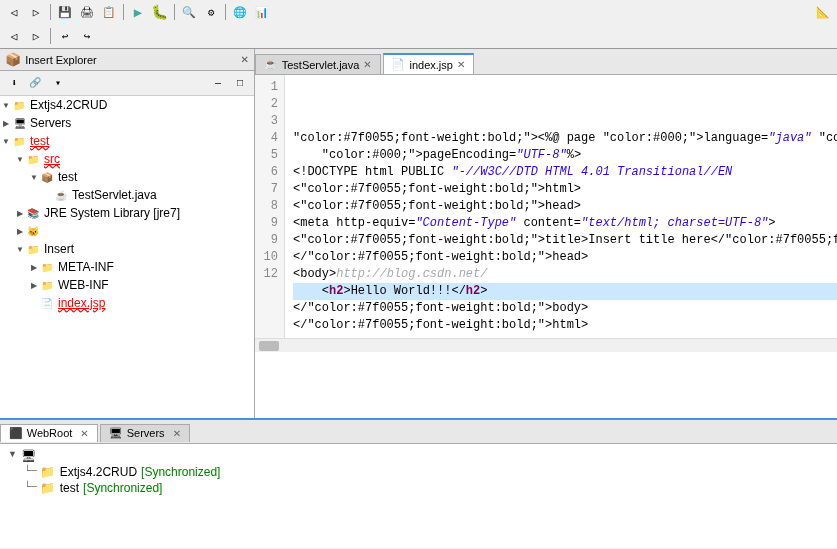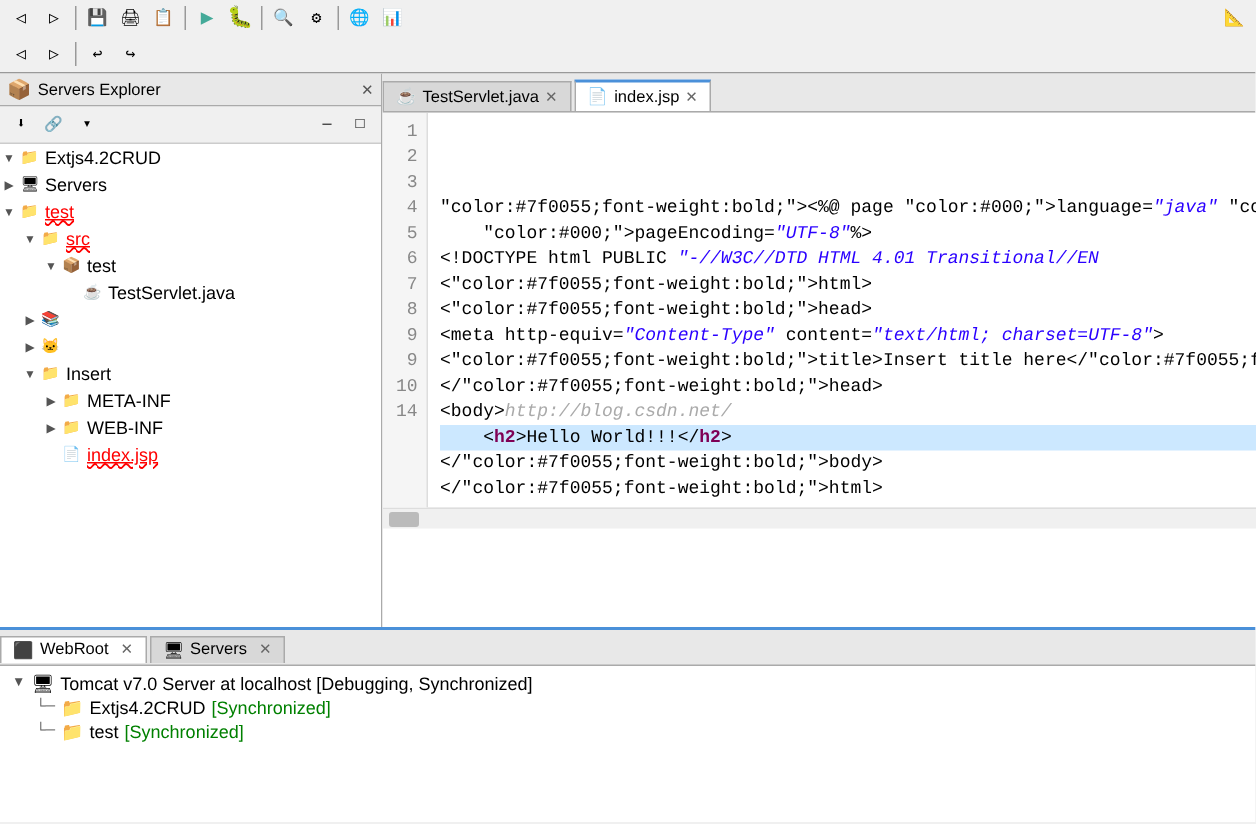--- a/index.html
+++ b/index.html
@@ -299,21 +299,21 @@
     <div class="toolbar-btn">↪</div>
   </div>
 </div>
 
 <div class="main-layout">
   <div class="middle-section">
 
     <div class="sidebar">
       <div class="sidebar-header">
         <span style="font-size:13px;">📦</span>
-        <span>Servers Explorer</span>
+        <span>Insert Explorer</span>
         <span style="flex:1"></span>
         <span class="sidebar-close-icon">✕</span>
       </div>
       <div class="sidebar-toolbar">
         <div class="toolbar-btn" style="font-size:10px;">⬇</div>
         <div class="toolbar-btn" style="font-size:10px;">🔗</div>
         <div class="toolbar-btn" style="font-size:10px;">▾</div>
         <div style="flex:1"></div>
         <div class="toolbar-btn" style="font-size:10px;">—</div>
         <div class="toolbar-btn" style="font-size:10px;">□</div>
@@ -357,20 +357,21 @@
             <span class="tree-indent" style="display:inline-block;width:14px;"></span>
             <span class="tree-indent" style="display:inline-block;width:14px;"></span>
             <span class="tree-toggle" style="width:12px;display:inline-block;"></span>
             <span class="item-icon">☕</span>
             <span class="item-label">TestServlet.java</span>
           </div>
           <div class="tree-item">
             <span class="tree-indent" style="display:inline-block;width:14px;"></span>
             <span class="tree-toggle" style="font-size:8px;color:#555;width:12px;">▶</span>
             <span class="item-icon">📚</span>
+            <span class="item-label">JRE System Library [jre7]</span>
           </div>
           <div class="tree-item">
             <span class="tree-indent" style="display:inline-block;width:14px;"></span>
             <span class="tree-toggle" style="font-size:8px;color:#555;width:12px;">▶</span>
             <span class="item-icon">🐱</span>
           </div>
           <div class="tree-item">
             <span class="tree-indent" style="display:inline-block;width:14px;"></span>
             <span class="tree-toggle" style="font-size:8px;color:#555;width:12px;">▼</span>
             <span class="item-icon">📁</span>
@@ -424,21 +425,21 @@
               <span class="line-number">2</span>
               <span class="line-number">3</span>
               <span class="line-number">4</span>
               <span class="line-number">5</span>
               <span class="line-number">6</span>
               <span class="line-number">7</span>
               <span class="line-number">8</span>
               <span class="line-number">9</span>
               <span class="line-number">9</span>
               <span class="line-number">10</span>
-              <span class="line-number">14</span>
+              <span class="line-number">12</span>
             </div>
           <div class="code-lines">
             
           <span class="code-line"><span style="&lt;span">"color:#7f0055;font-weight:bold;"</span>&gt;&lt;%@ page <span style="&lt;span">"color:#000;"</span>&gt;language=<span style="color:#2a00ff;font-style:italic;">"java"</span> <span style="&lt;span">"color:#000;"</span>&gt;contentType=</span><span class="code-line">    <span style="&lt;span">"color:#000;"</span>&gt;pageEncoding=<span style="color:#2a00ff;font-style:italic;">"UTF-8"</span>%&gt;</span><span class="code-line"><span style="color:#000;">&lt;!DOCTYPE html PUBLIC </span><span style="color:#2a00ff;font-style:italic;">"-//W3C//DTD HTML 4.01 Transitional//EN</span></span><span class="code-line">&lt;<span style="&lt;span">"color:#7f0055;font-weight:bold;"</span>&gt;html&gt;</span><span class="code-line">&lt;<span style="&lt;span">"color:#7f0055;font-weight:bold;"</span>&gt;head&gt;</span><span class="code-line">&lt;meta http-equiv=<span style="color:#2a00ff;font-style:italic;">"Content-Type"</span> content=<span style="color:#2a00ff;font-style:italic;">"text/html; charset=UTF-8"</span>&gt;</span><span class="code-line">&lt;<span style="&lt;span">"color:#7f0055;font-weight:bold;"</span>&gt;title&gt;Insert title here&lt;/<span style="&lt;span">"color:#7f0055;font-weight:bold;"</span>&gt;title&gt;</span><span class="code-line">&lt;/<span style="&lt;span">"color:#7f0055;font-weight:bold;"</span>&gt;head&gt;</span><span class="code-line"><span style="color:#000;">&lt;body&gt;</span><span style="color:#aaa;font-style:italic;">http://blog.csdn.net/</span></span><span class="code-line highlighted">    <span style="color:#000;">&lt;</span><span style="color:#7f0055;font-weight:bold;">h2</span><span style="color:#000;">&gt;</span><span style="color:#000;">Hello World!!!</span><span style="color:#000;">&lt;/</span><span style="color:#7f0055;font-weight:bold;">h2</span><span style="color:#000;">&gt;</span></span><span class="code-line">&lt;/<span style="&lt;span">"color:#7f0055;font-weight:bold;"</span>&gt;body&gt;</span><span class="code-line">&lt;/<span style="&lt;span">"color:#7f0055;font-weight:bold;"</span>&gt;html&gt;</span></div>
         </div>
         <div class="hscroll-bar">
           <div class="hscroll-thumb"></div>
         </div>
       </div>
     </div>
@@ -457,21 +458,20 @@
           <span>🖥</span>
     <span>Servers</span>
     <span style="font-size:10px;color:#666;margin-left:4px;">✕</span>
         </div>
       </div>
     <div class="bottom-content">
 
     <div class="console-item" style="margin-left: 0px;">
           <span style="font-size:9px;color:#555;">▼</span>
     <span>🖥</span>
-    <span class="console-text">Tomcat v7.0 Server at localhost  [Debugging, Synchronized]</span>
     <span class="synchronized"></span>
         </div>
         <div class="console-item" style="margin-left: 16px;">
           <span style="font-size:9px;color:#555;">└─</span>
     <span>📁</span>
     <span class="console-text">Extjs4.2CRUD </span>
     <span class="synchronized">[Synchronized]</span>
         </div>
         <div class="console-item" style="margin-left: 16px;">
           <span style="font-size:9px;color:#555;">└─</span>

